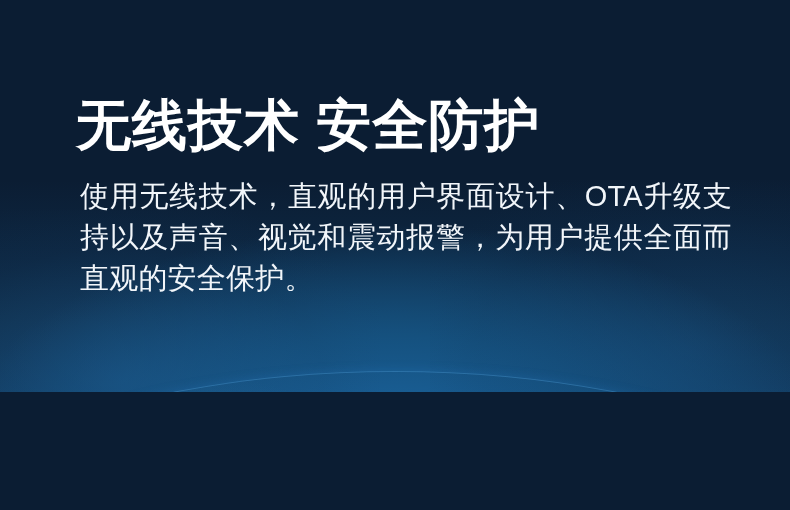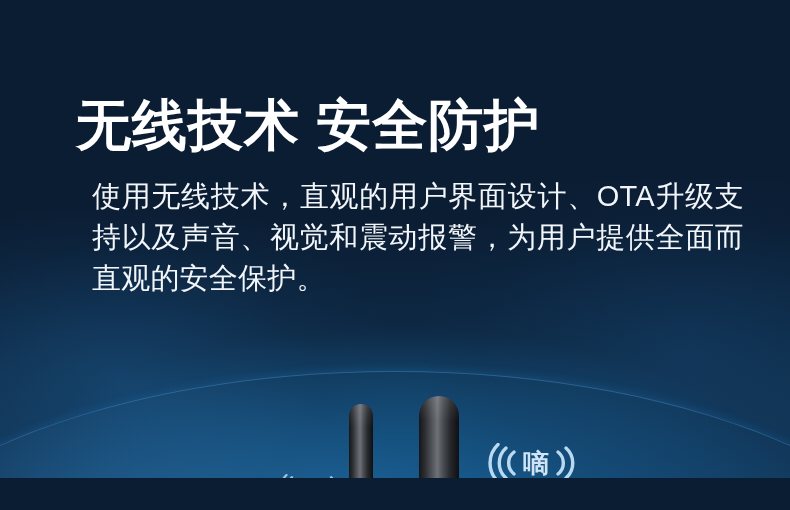--- a/index.html
+++ b/index.html
@@ -3,21 +3,21 @@
 <meta charset="utf-8">
 <style>
   html, body {
     margin: 0;
     padding: 0;
     background: #0b1d33;
   }
   #stage {
     position: relative;
     width: 790px;
-    height: 478px;
+    height: 392px;
     overflow: hidden;
     background: #0b1d33;
     font-family: "Liberation Sans", "DejaVu Sans", sans-serif;
   }
 
   
   .bg-base {
     position: absolute;
     inset: 0;
     background:
@@ -88,21 +88,21 @@
   .headline {
     font-size: 55px;
     line-height: 66px;
     font-weight: bold;
     color: #ffffff;
     letter-spacing: 1px;
     margin: 0;
     white-space: nowrap;
   }
   .body-copy {
-    margin: 16px;
+    margin: 4px;
     margin-top: 18px;
     width: 652px;
     font-size: 29px;
     line-height: 41px;
     font-weight: normal;
     color: #f2f6fa;
     letter-spacing: 0.2px;
     text-align: justify;
     text-justify: inter-character;
   }

